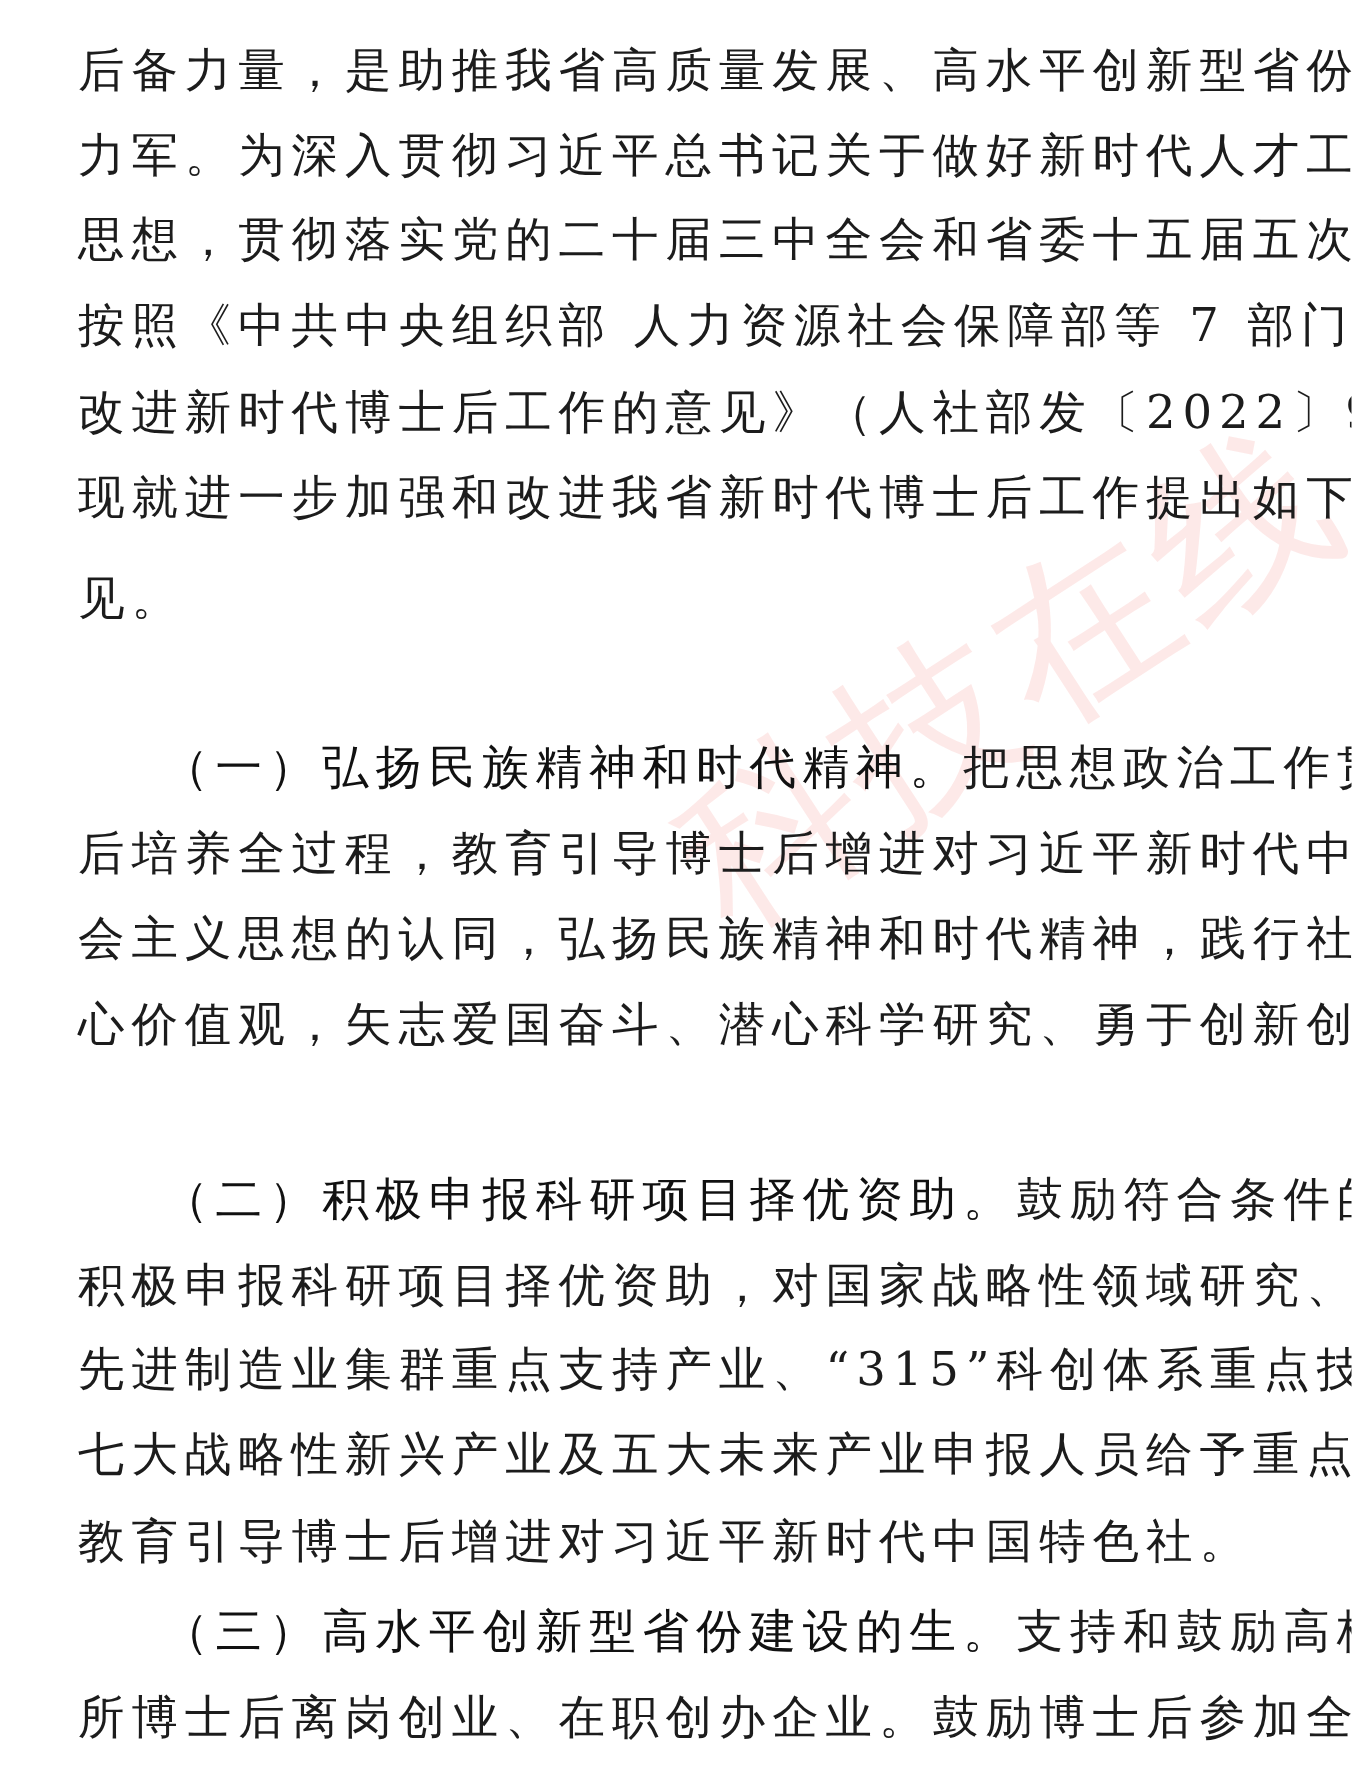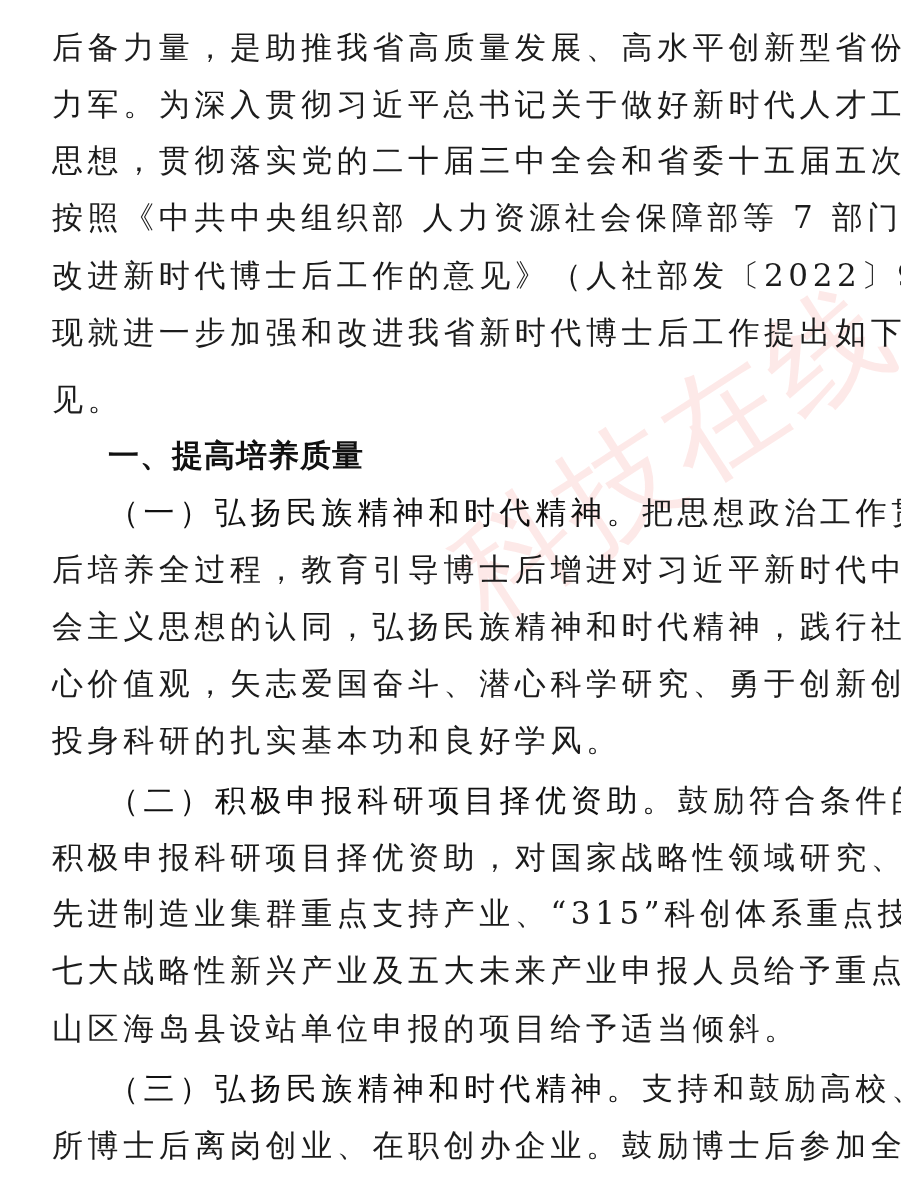--- a/index.html
+++ b/index.html
@@ -83,36 +83,34 @@
   <div class="watermark">科技在线</div>
 
   <div class="line" style="top:25px">后备力量，是助推我省高质量发展、高水平创新型省份建设的生</div>
   <div class="line" style="top:82px">力军。为深入贯彻习近平总书记关于做好新时代人才工作的重要</div>
   <div class="line" style="top:138px">思想，贯彻落实党的二十届三中全会和省委十五届五次全会精神，</div>
   <div class="line" style="top:195px">按照《中共中央组织部 人力资源社会保障部等 7 部门关于加强和</div>
   <div class="line" style="top:253px">改进新时代博士后工作的意见》（人社部发〔2022〕91 号）要求，</div>
   <div class="line" style="top:310px">现就进一步加强和改进我省新时代博士后工作提出如下实施意</div>
   <div class="line last" style="top:377px">见。</div>
 
-  <div class="heading" style="top:433px">一、提高培养质量</div>
 
   <div class="line indent" style="top:490px">
     <span class="sub">（一）弘扬民族精神和时代精神。</span><span>把思想政治工作贯穿博士</span>
   </div>
   <div class="line" style="top:547px">后培养全过程，教育引导博士后增进对习近平新时代中国特色社</div>
   <div class="line" style="top:604px">会主义思想的认同，弘扬民族精神和时代精神，践行社会主义核</div>
   <div class="line" style="top:661px">心价值观，矢志爱国奋斗、潜心科学研究、勇于创新创造，筑牢</div>
-  <div class="line last" style="top:718px">投身科研的扎实基本功和良好学风。</div>
 
   <div class="line indent" style="top:778px">
     <span class="sub">（二）积极申报科研项目择优资助。</span><span>鼓励符合条件的博士后</span>
   </div>
   <div class="line" style="top:835px">积极申报科研项目择优资助，对国家战略性领域研究、“415X”</div>
   <div class="line" style="top:891px">先进制造业集群重点支持产业、“315”科创体系重点技术领域、</div>
   <div class="line" style="top:948px">七大战略性新兴产业及五大未来产业申报人员给予重点支持。对</div>
-  <div class="line last" style="top:1006px">山区海岛县设站单位申报的项目给予适当倾斜。</div>
+  <div class="line last" style="top:1006px">教育引导博士后增进对习近平新时代中国特色社。</div>
 
   <div class="line indent" style="top:1066px">
-    <span class="sub">（三）弘扬民族精神和时代精神。</span><span>支持和鼓励高校、科研院</span>
+    <span class="sub">（三）高水平创新型省份建设的生。</span><span>支持和鼓励高校、科研院</span>
   </div>
   <div class="line" style="top:1123px">所博士后离岗创业、在职创办企业。鼓励博士后参加全国博士后</div>
 
 </div>
 
 </body></html>

